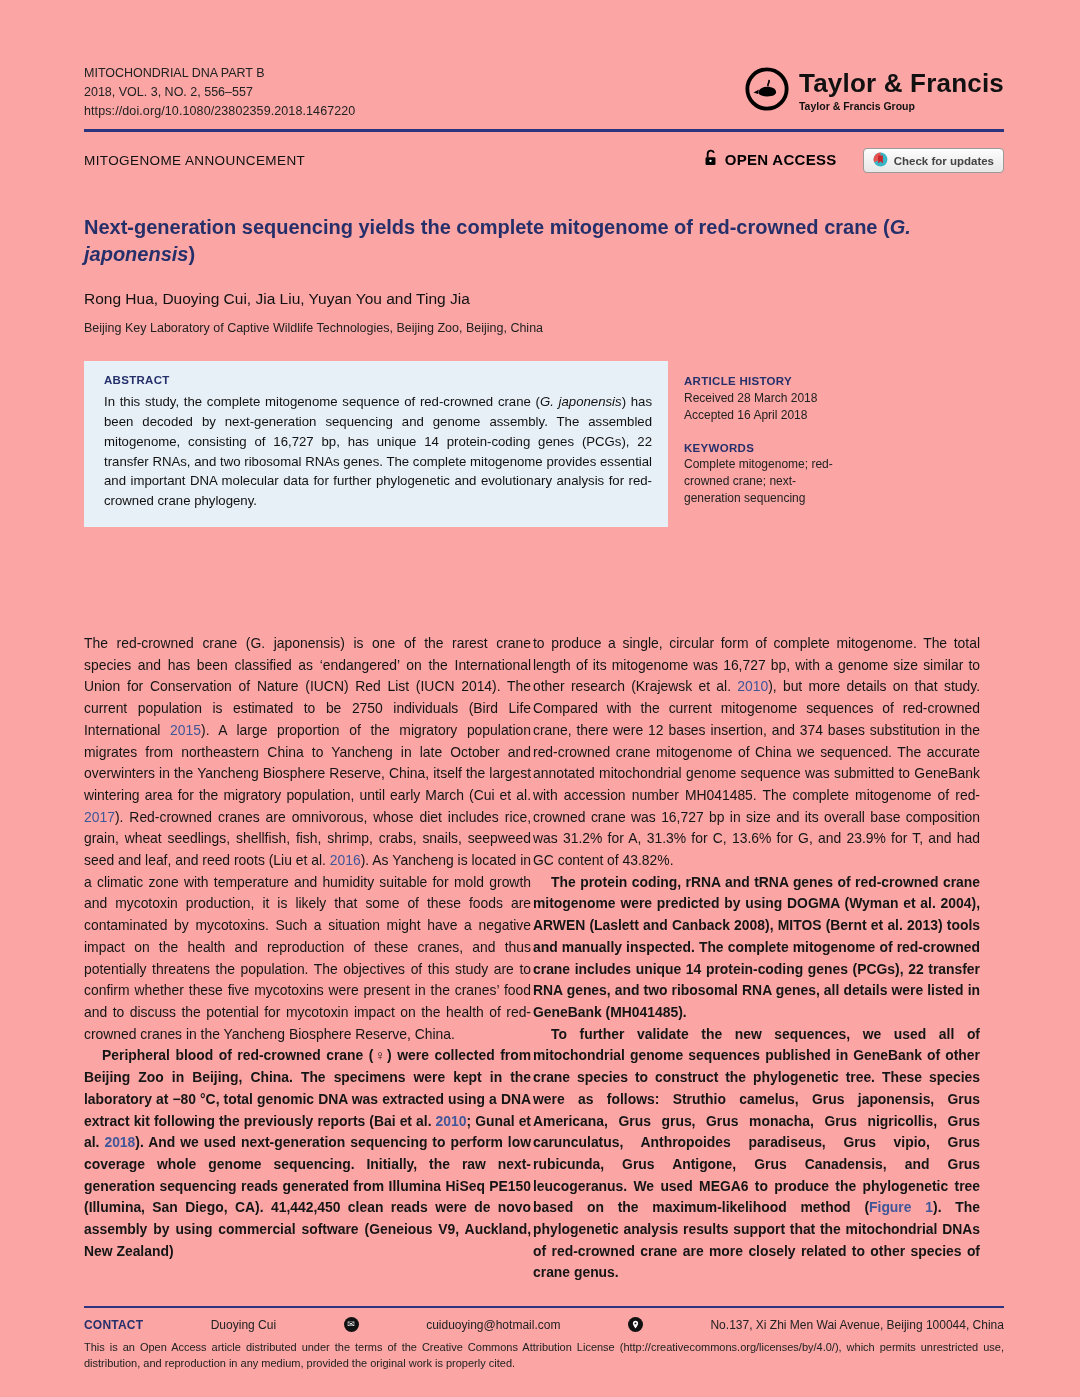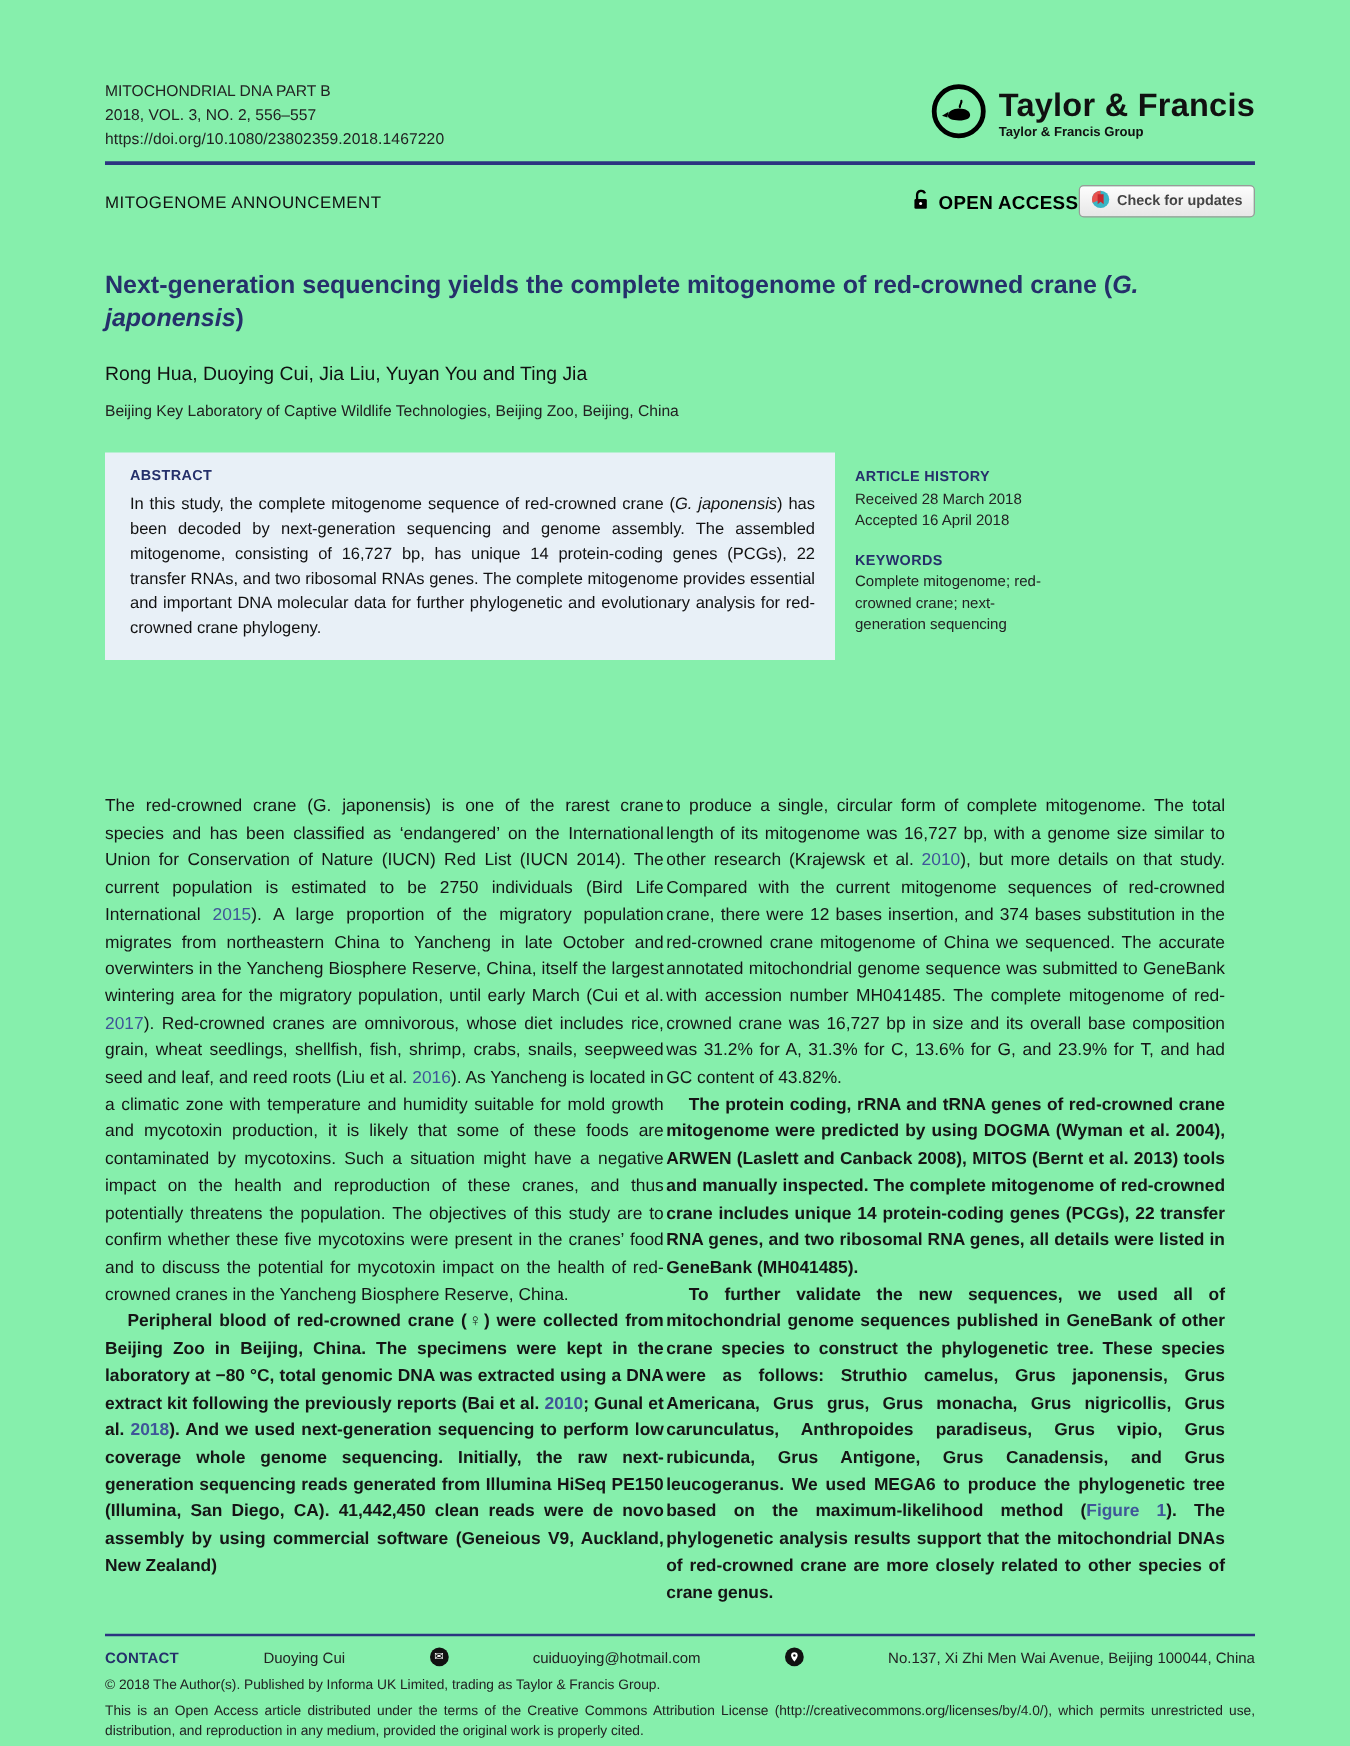--- a/index.html
+++ b/index.html
@@ -1,35 +1,35 @@
 <!DOCTYPE html>
 <html><head>
 <meta charset="utf-8">
 <style>
   * { margin:0; padding:0; box-sizing:border-box; }
   html,body { background:#ffffff; }
   body { font-family:"Liberation Sans","DejaVu Sans",sans-serif; color:#1a1a1a; }
-  .page { width:1080px; height:1397px; margin:0 auto; padding:64px 76px 12px 84px; position:relative; background:#86efac; }
+  .page { width:1080px; height:1397px; margin:0 auto; padding:64px 76px 12px 84px; position:relative; background:#fca5a5; }
 
   
   .hdr { display:flex; justify-content:space-between; align-items:flex-start; }
   .jinfo { font-size:12.5px; line-height:1.5; color:#222; }
   .jinfo .doi { letter-spacing:.1px; }
   .tf-logo { display:flex; align-items:center; gap:9px; margin-top:2px; }
   .tf-logo svg { width:46px; height:46px; }
   .tf-name { font-size:26px; font-weight:700; color:#111; letter-spacing:.2px; line-height:1.05; }
   .tf-group { font-size:10.5px; font-weight:700; color:#111; margin-top:2px; }
 
   .rule { border:none; border-top:3px solid #2c3480; margin-top:9px; }
   .rule-thin { border:none; border-top:2px solid #2c3480; }
 
   
   .secrow { display:flex; justify-content:space-between; align-items:center; margin-top:16px; }
   .seclabel { font-size:13.5px; letter-spacing:.4px; color:#111; }
-  .badges { display:flex; align-items:flex-end; gap:0; }
+  .badges { display:flex; align-items:flex-start; gap:26px; }
   .oa { display:flex; align-items:center; gap:6px; font-size:15px; font-weight:700; letter-spacing:.3px; color:#000; }
   .oa svg { width:17px; height:20px; }
   .chk { display:inline-flex; align-items:center; gap:6px; font-size:11.5px; font-weight:700; color:#444;
          border:1px solid #9a9a9a; border-radius:4px; padding:3px 9px;
          background:linear-gradient(#fdfdfd,#e7e7e7); cursor:pointer; }
   .chk svg { width:15px; height:15px; }
 
   
   .title { margin-top:41px; font-size:20px; font-weight:700; color:#25306b; line-height:1.35; width:880px; }
   .title .i { font-style:italic; }
@@ -155,16 +155,15 @@
     <span class="cicon">✉</span>
     <span>cuiduoying@hotmail.com</span>
     <span class="cicon">
       <svg viewBox="0 0 24 24" width="9" height="9" aria-hidden="true">
         <path d="M12 2a7 7 0 0 1 7 7c0 5-7 13-7 13S5 14 5 9a7 7 0 0 1 7-7z" fill="#fff"></path>
         <circle cx="12" cy="9" r="2.6" fill="#111"></circle>
       </svg>
     </span>
     <span>No.137, Xi Zhi Men Wai Avenue, Beijing 100044, China</span>
   </div>
-  <div class="copyr">© 2018 The Author(s). Published by Informa UK Limited, trading as Taylor &amp; Francis Group.</div>
   <div class="license">This is an Open Access article distributed under the terms of the Creative Commons Attribution License (http://creativecommons.org/licenses/by/4.0/), which permits unrestricted use, distribution, and reproduction in any medium, provided the original work is properly cited.</div>
 
 </div>
 
 </body></html>

